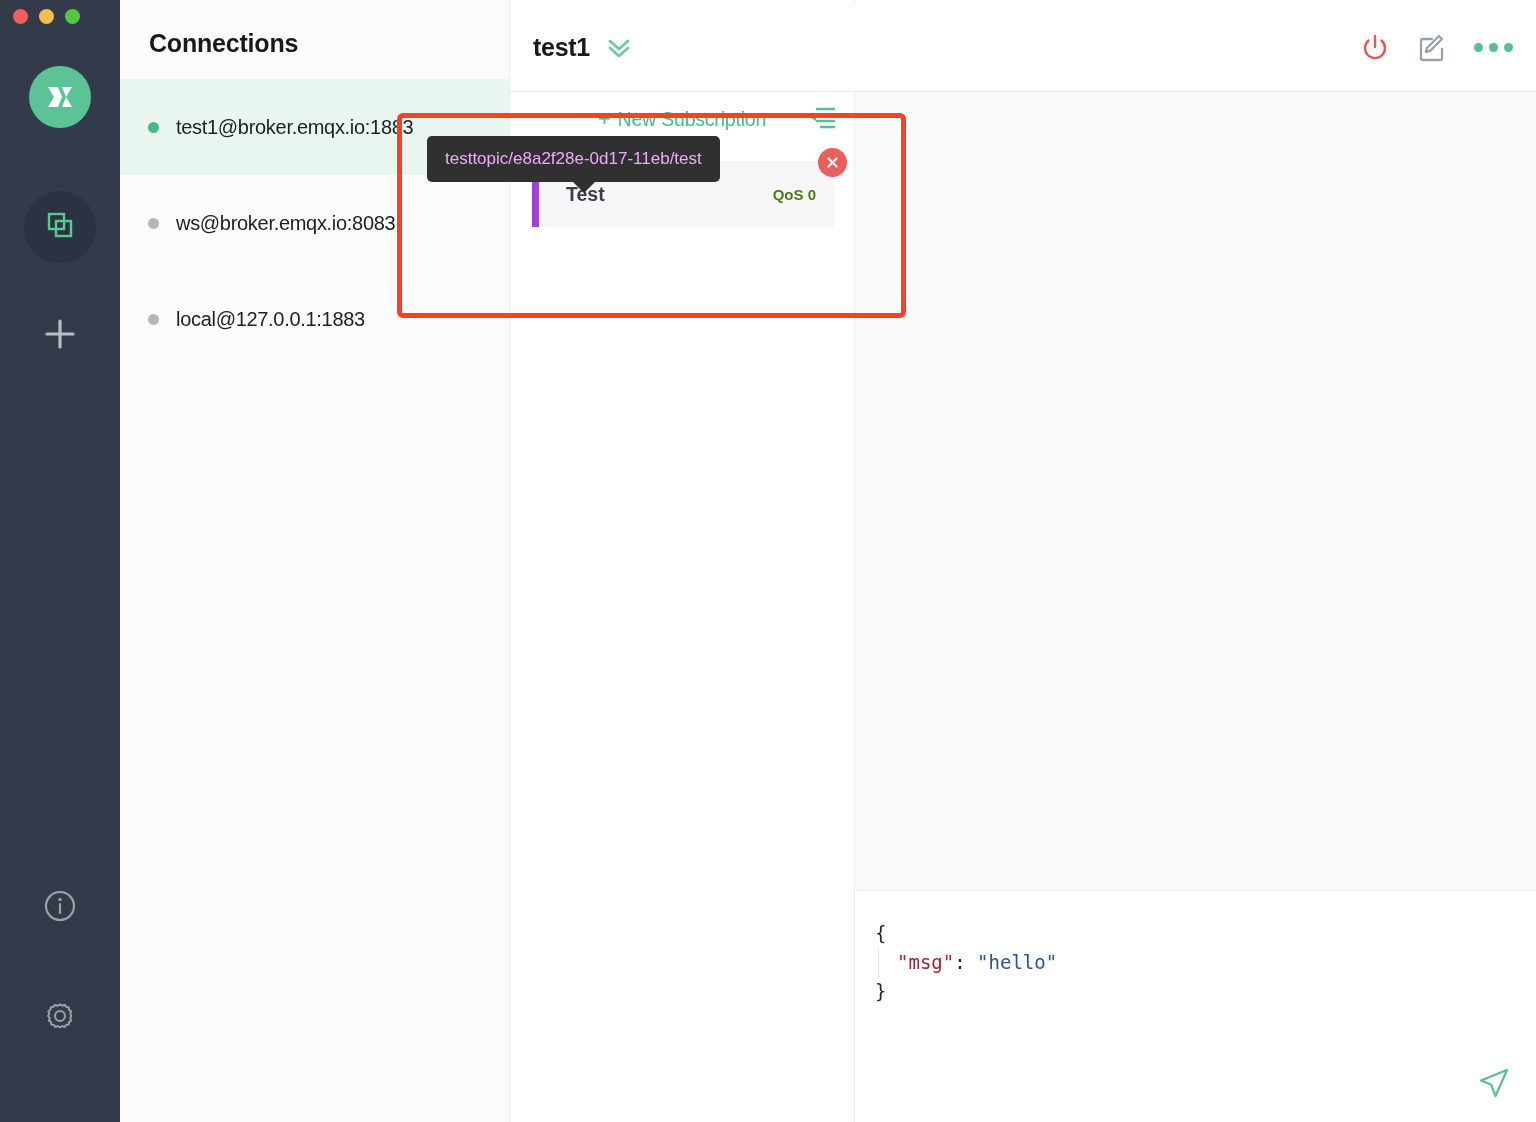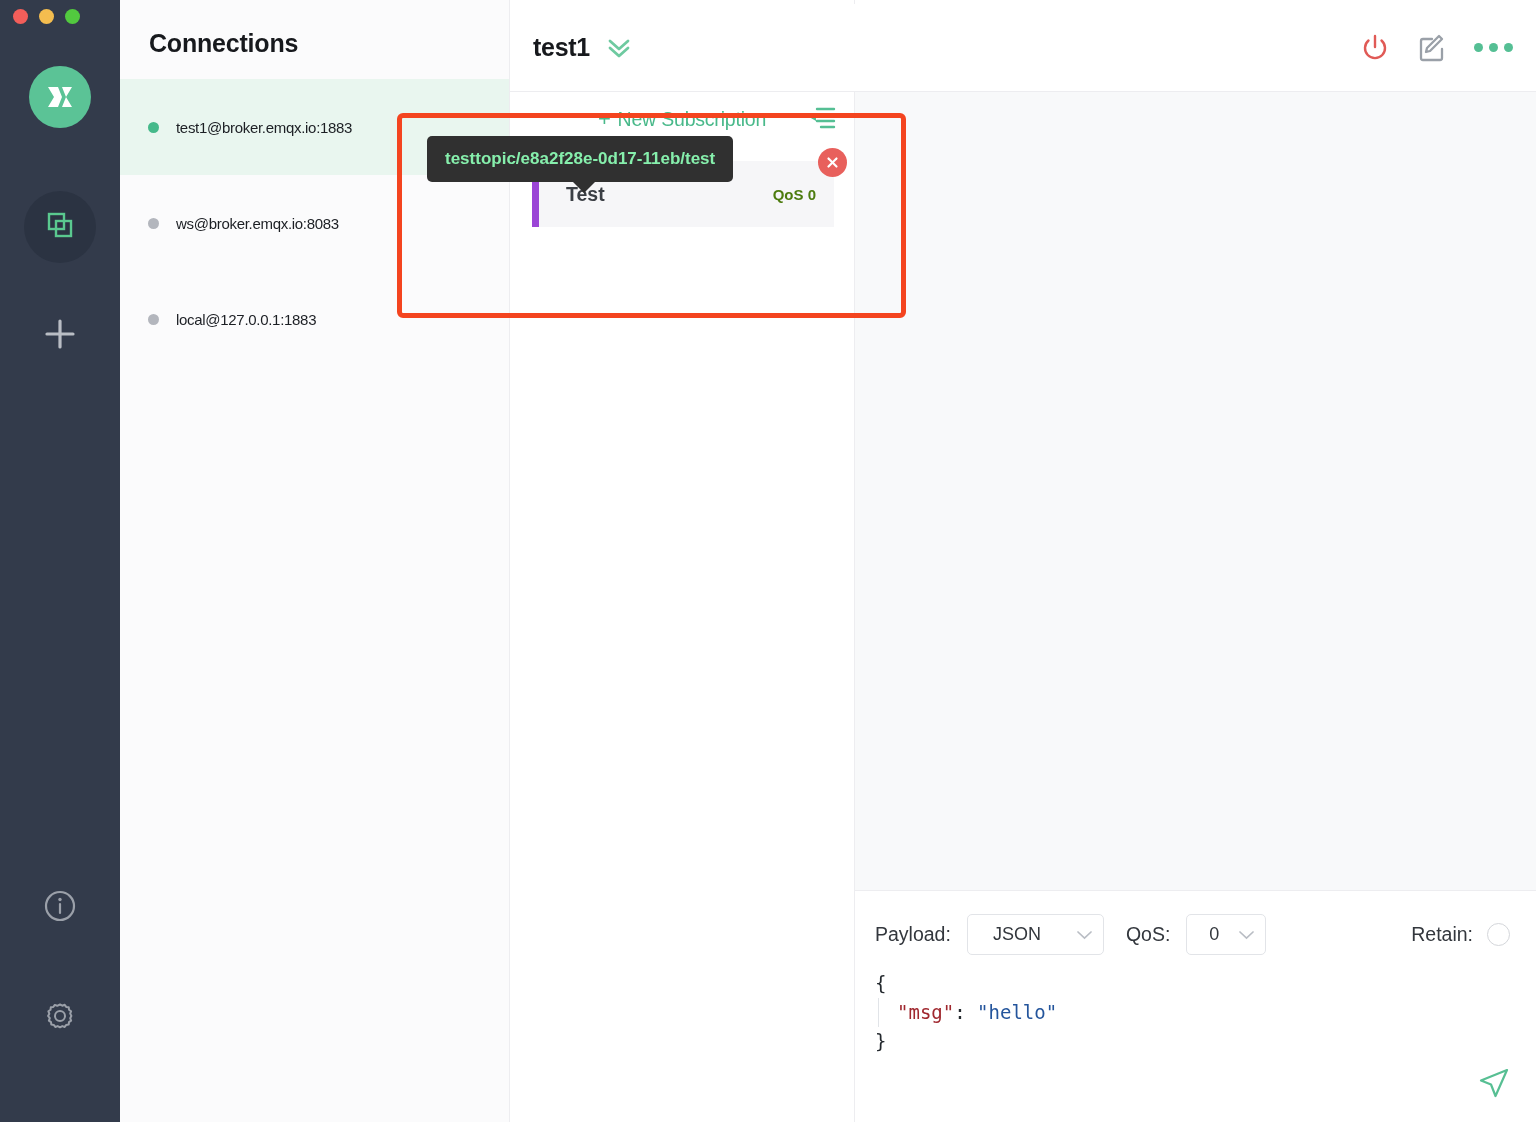--- a/index.html
+++ b/index.html
@@ -70,21 +70,21 @@
     padding-left: 28px;
     cursor: pointer;
   }
   .conn-item.active { background: #e9f6ef; }
   .conn-dot {
     width: 11px; height: 11px; border-radius: 50%;
     background: #b3b6bd; margin-right: 17px; flex: 0 0 11px;
   }
   .conn-dot.online { background: #45b98a; }
   .conn-label {
-    font-size: 15px; color: #1c1f24; letter-spacing: -0.3px;
+    font-size: 20px; color: #1c1f24; letter-spacing: -0.3px;
     white-space: nowrap;
   }
 
   
   .subs {
     width: 345px; height: 1122px;
     flex: 0 0 345px;
     background: #ffffff;
     border-right: 1px solid #ededf0;
     position: relative;
@@ -124,27 +124,26 @@
     background: #e8605c;
     display: flex; align-items: center; justify-content: center;
     cursor: pointer;
   }
 
   
   .tooltip {
     position: absolute;
     left: 27px; top: 27px;
     background: #303030;
-    color: #86efac;
+    color: #f0abfc;
     font-size: 17px;
     padding: 13px 18px;
     border-radius: 5px;
     white-space: nowrap;
     z-index: 40;
-    font-weight: bold;
   }
   .tooltip::after {
     content: "";
     position: absolute;
     left: 145px; bottom: -11px;
     border-left: 12px solid transparent;
     border-right: 12px solid transparent;
     border-top: 12px solid #303030;
   }
 
@@ -410,48 +409,20 @@
       <div class="seg">
         <div class="seg-btn active">All</div>
         <div class="seg-btn">Received</div>
         <div class="seg-btn">Published</div>
       </div>
     </div>
 
     <div class="msg-area"></div>
 
     <div class="publish">
-      <div class="pub-row1">
-        <span class="pub-lbl">Payload:</span>
-
-        <div class="mini-select ms-payload">
-          <span>JSON</span>
-          <span>
-            <svg width="15" height="9" viewBox="0 0 15 9" aria-hidden="true">
-              <path d="M1 1 L7.5 7 L14 1" stroke="#b9bdc4" stroke-width="1.7" fill="none" stroke-linecap="round"></path>
-            </svg>
-          </span>
-        </div>
-
-        <span class="pub-lbl" style="margin-left:22px;">QoS:</span>
-
-        <div class="mini-select ms-qos">
-          <span>0</span>
-          <span>
-            <svg width="15" height="9" viewBox="0 0 15 9" aria-hidden="true">
-              <path d="M1 1 L7.5 7 L14 1" stroke="#b9bdc4" stroke-width="1.7" fill="none" stroke-linecap="round"></path>
-            </svg>
-          </span>
-        </div>
-
-        <div class="retain-wrap">
-          <span class="pub-lbl">Retain:</span>
-          <span class="retain-box"></span>
-        </div>
-      </div>
 
 
       <div class="editor">
         <div class="ed-line">{</div>
         <div class="ed-line ed-indent"><span class="k-key">"msg"</span><span>: </span><span class="k-str">"hello"</span></div>
         <div class="ed-line">}</div>
       </div>
 
       <span class="send-btn">
         <svg width="36" height="36" viewBox="0 0 36 36" fill="none" aria-hidden="true">

